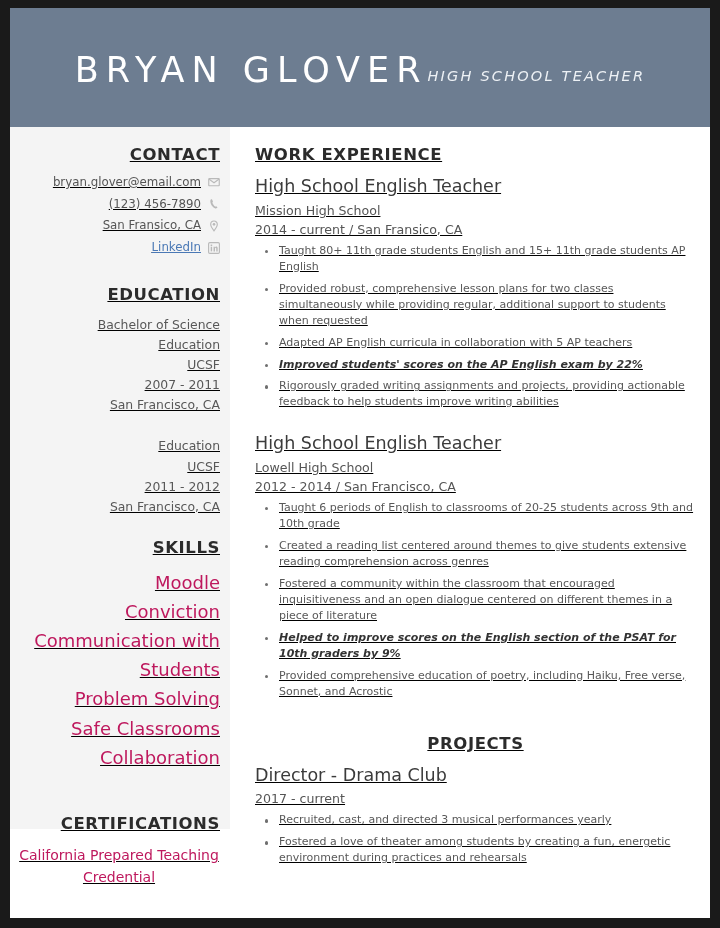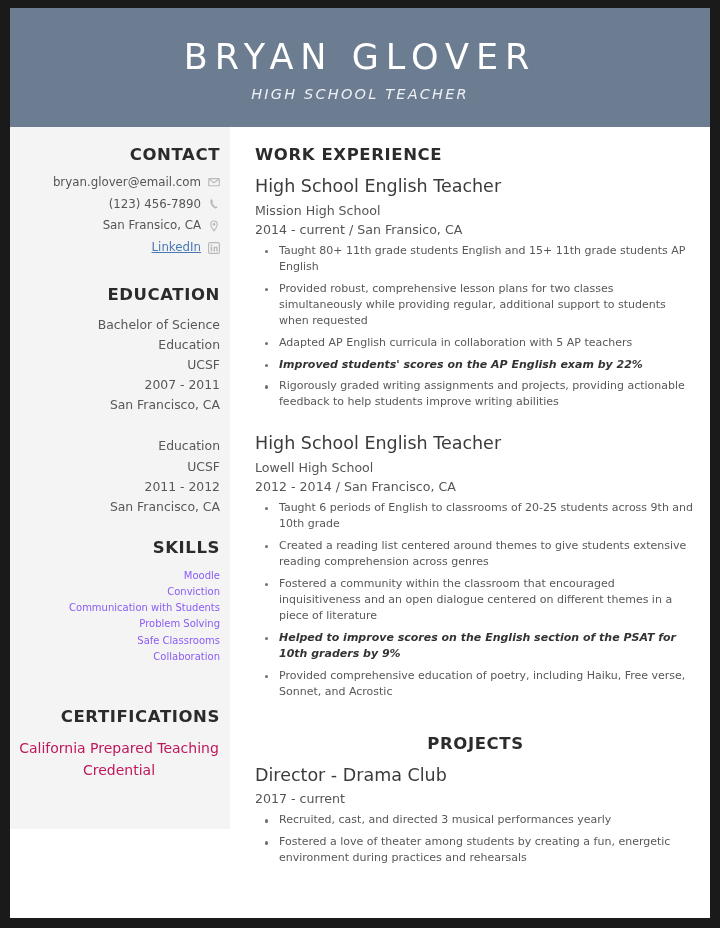--- a/index.html
+++ b/index.html
@@ -23,21 +23,21 @@
     background: #ffffff;
     box-sizing: border-box;
     overflow: hidden;
   }
 
   
   .header {
     height: 119px;
     background: #6d7d91;
     display: flex;
-    flex-direction: column;
+    flex-direction: row;
     align-items: center;
     justify-content: center;
     box-sizing: border-box;
     padding-top: 6px;
   }
   .name {
     color: #ffffff;
     font-size: 35px;
     font-weight: 400;
     letter-spacing: 7px;
@@ -52,20 +52,21 @@
     font-weight: 400;
     letter-spacing: 2.2px;
     white-space: nowrap;
   }
 
   
   .body-cols {
     display: flex;
     height: 702px;
     align-items: stretch;
+    text-decoration: underline;
   }
   .sidebar {
     width: 220px;
     flex: 0 0 220px;
     background: #f4f4f4;
     box-sizing: border-box;
     padding: 18px 10px 0 8px;
     text-align: right;
   }
   .main {
@@ -115,22 +116,22 @@
   .cicon svg { display: block; }
 
   .side-block {
     font-size: 12.4px;
     color: #585858;
     line-height: 1.62;
     margin-bottom: 21px;
   }
   .side-block div { white-space: normal; }
   .side-list {
-    font-size: 10px;
-    color: #8b5cf6;
+    font-size: 18px;
+    color: #be185d;
     line-height: 1.62;
   }
   .side-list div { margin-bottom: 0px; }
   .cert-text {
     font-size: 14px;
     color: #be185d;
     line-height: 1.6;
     text-align: center;
   }
 

